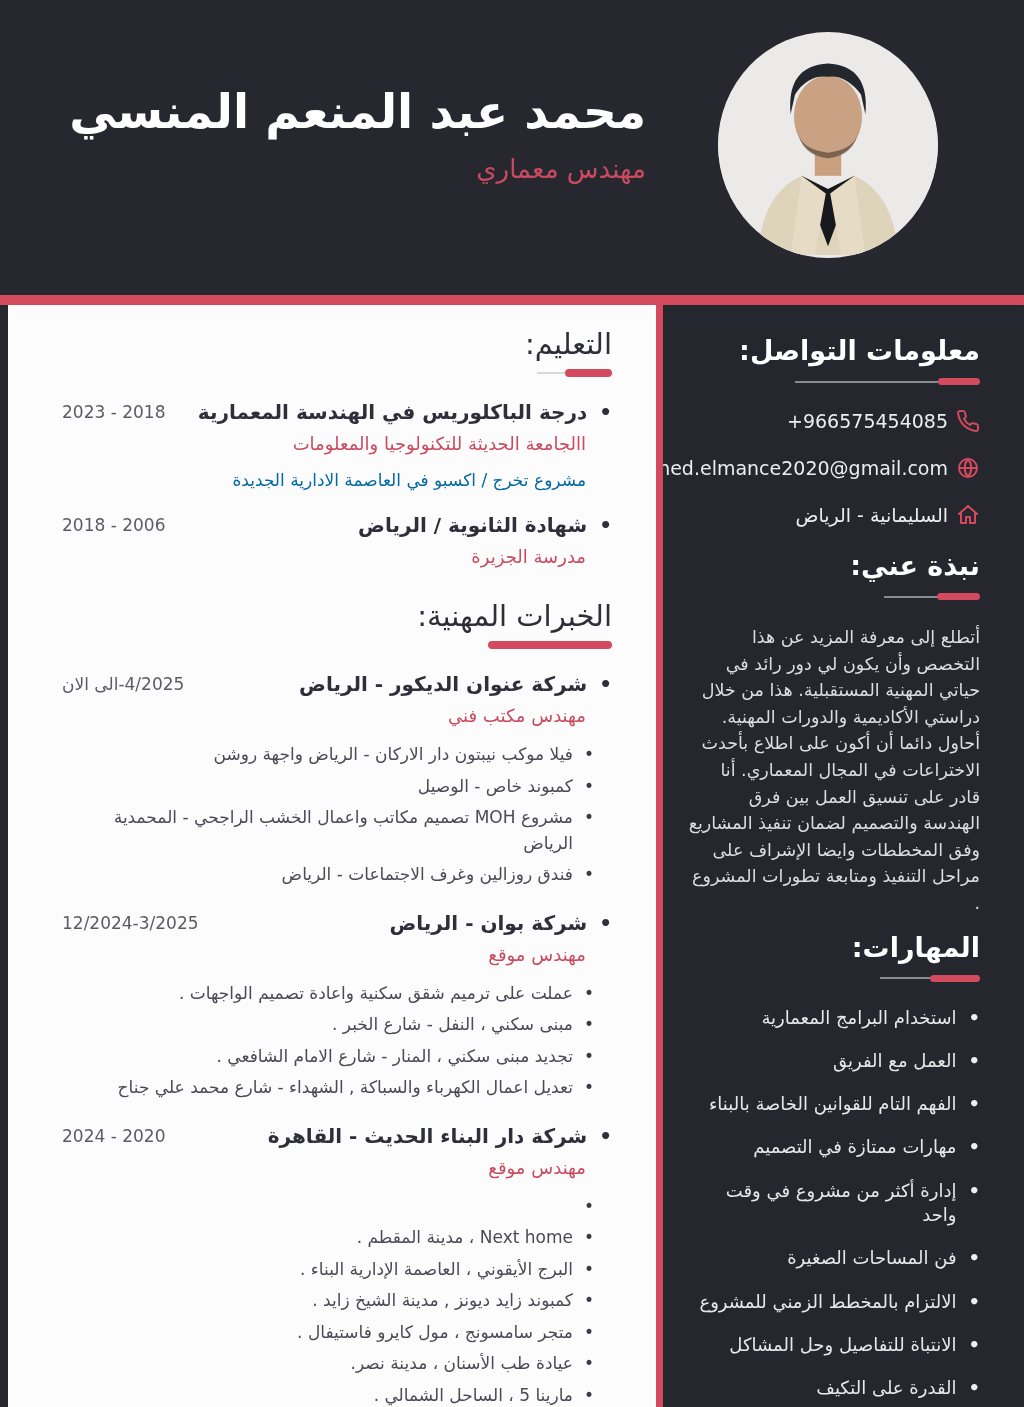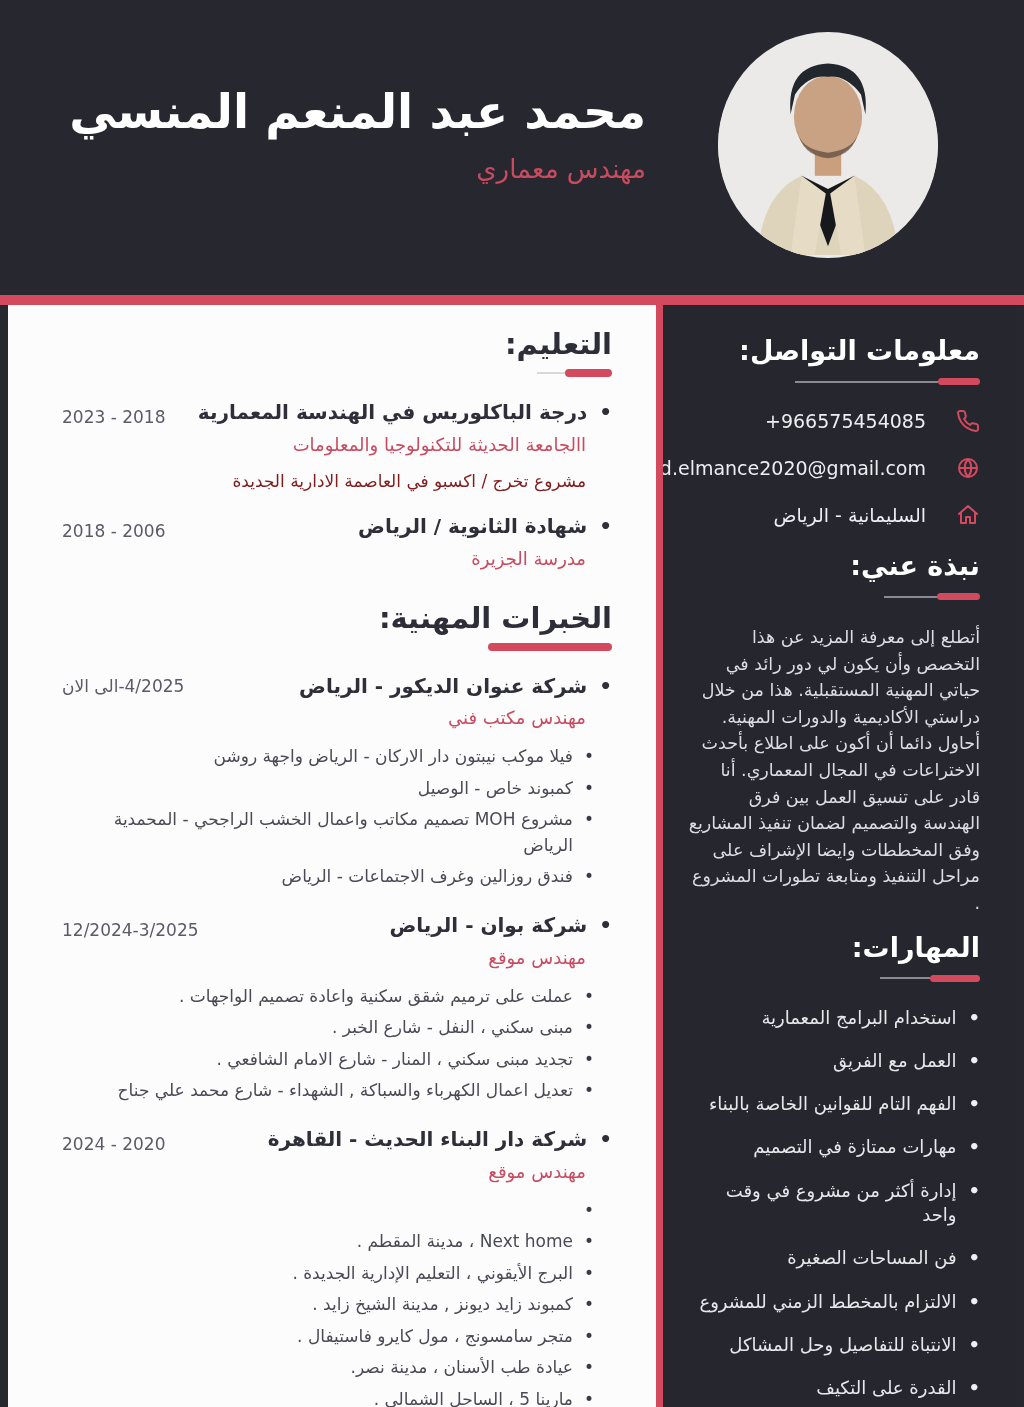--- a/index.html
+++ b/index.html
@@ -52,40 +52,40 @@
   .main .underline .u-red{height:8px;}
   .main .underline .u-gray{background:#d8d8dc;}
   .ul-contact .u-red{width:42px}.ul-contact .u-gray{width:143px}
   .ul-about .u-red{width:43px}.ul-about .u-gray{width:53px}
   .ul-skills .u-red{width:50px}.ul-skills .u-gray{width:50px}
   .ul-edu .u-red{width:47px}.ul-edu .u-gray{width:28px}
   .ul-exp .u-red{width:124px}.ul-exp .u-gray{width:0}
   
   .side-h{font-size:27px;font-weight:bold;color:#fff;text-align:right;}
   .sidebar .underline{margin:12px 0 24px;justify-content:flex-start;}
-  .c-item{display:flex;align-items:center;gap:30px;margin-bottom:23px;font-size:19px;color:#eceef2;}
+  .c-item{display:flex;align-items:center;gap:8px;margin-bottom:23px;font-size:19px;color:#eceef2;}
   .c-item .ltr{direction:ltr;unicode-bidi:isolate;}
   .c-icon{width:24px;height:24px;flex:0 0 auto;color:var(--accent);}
   .c-icon svg{width:24px;height:24px;display:block;}
   .about-text{font-size:17.5px;line-height:1.52;color:#dcdce2;text-align:right;margin-bottom:15px;}
   .side-list{list-style:none;}
   .side-list li{display:flex;gap:12px;font-size:18px;color:#e8e8ec;margin-bottom:19px;line-height:1.35;}
   .side-list .dot{color:#f0f0f4;font-weight:bold;}
   .side-section{margin-bottom:8px;}
   
-  .main-h{font-size:29px;font-weight:bold;color:#2e2e38;text-align:right;}
+  .main-h{font-size:29px;font-weight:normal;color:#2e2e38;text-align:right;}
   .main .underline{margin:8px 0 22px;}
   .entry{margin-bottom:22px;}
   .entry-head{display:flex;justify-content:space-between;align-items:flex-start;}
   .entry-title{font-size:20px;font-weight:bold;color:#2f2f3a;display:flex;gap:12px;line-height:1.35;}
   .entry-title .dot{color:#2f2f3a;}
   .entry-date{font-size:17px;color:#5b5b66;white-space:nowrap;margin-top:3px;}
-  .entry-date.ltr{direction:ltr;unicode-bidi:isolate;margin-top:8px;}
+  .entry-date.ltr{direction:ltr;unicode-bidi:isolate;}
   .entry-sub{color:var(--accent-text);font-size:18px;margin:7px 26px 0 0;}
-  .entry-detail{color:#7f1d1d;font-size:17px;margin:16px 26px 0 0;}
+  .entry-detail{color:#0369a1;font-size:17px;margin:16px 26px 0 0;}
   .job-bullets{list-style:none;margin:16px 18px 0 0;}
   .job-bullets li{display:flex;gap:11px;font-size:17px;color:#4a4a54;margin-bottom:6px;line-height:1.5;}
   .job-bullets .dot{color:#3a3a44;}
   .section-gap{height:10px;}
 </style>
 </head>
 <body>
 
 <div class="page">
 
@@ -324,21 +324,21 @@
           <ul class="job-bullets">
             <li>
                 <span class="dot">•</span>
               </li>
             <li>
                 <span class="dot">•</span>
                 <span>Next home ، مدينة المقطم .</span>
               </li>
             <li>
                 <span class="dot">•</span>
-                <span>البرج الأيقوني ، التعليم الإدارية الجديدة .</span>
+                <span>البرج الأيقوني ، العاصمة الإدارية البناء .</span>
               </li>
             <li>
                 <span class="dot">•</span>
                 <span>كمبوند زايد ديونز , مدينة الشيخ زايد .</span>
               </li>
             <li>
                 <span class="dot">•</span>
                 <span>متجر سامسونج ، مول كايرو فاستيفال .</span>
               </li>
             <li>

